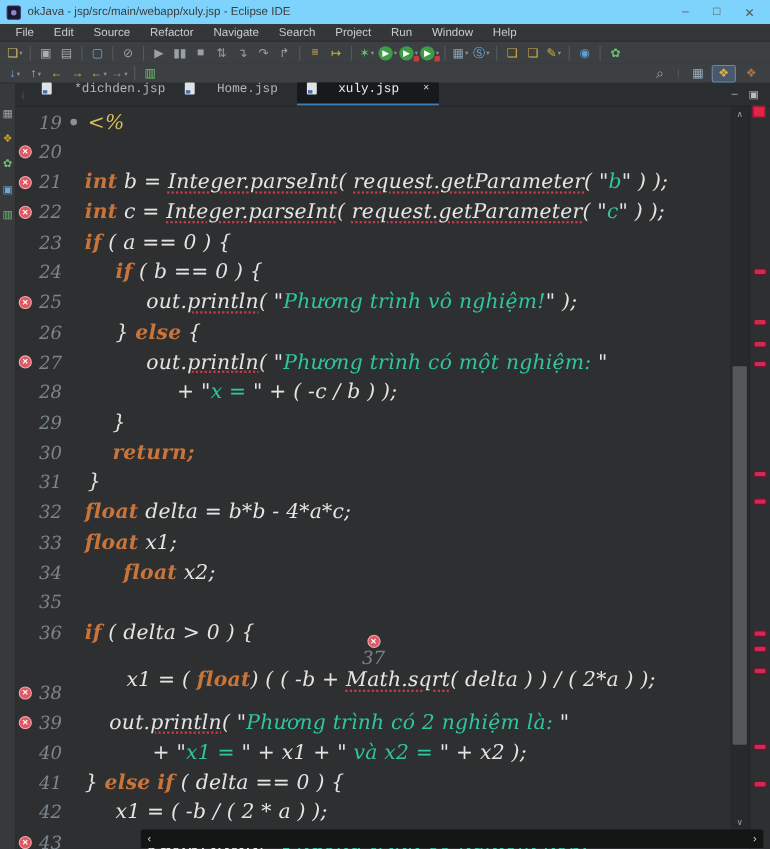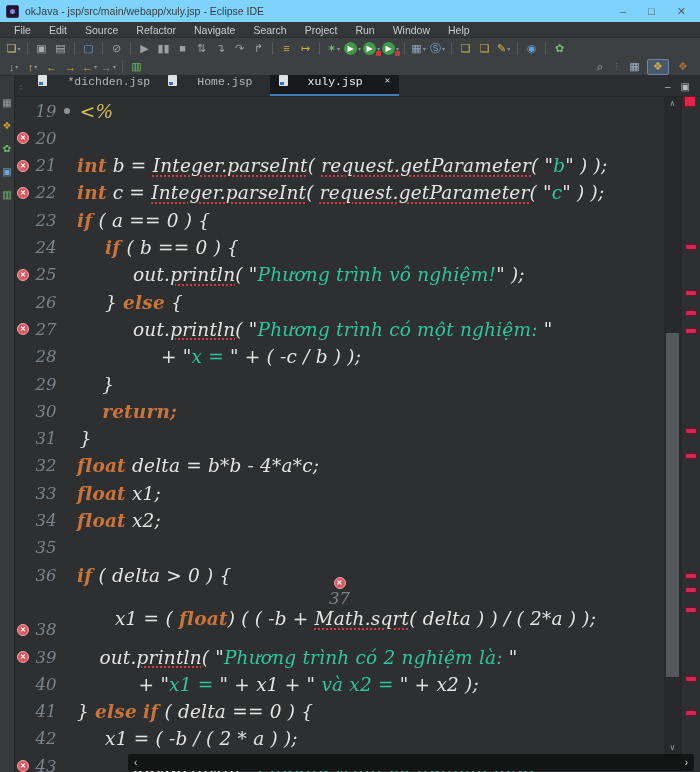--- a/index.html
+++ b/index.html
@@ -330,21 +330,21 @@
       <div class="codeline" style="top: 382.2px;">
         <span class="gut-err"></span>
         <span class="gut-num">33</span>
         <span class="gut-bul"></span>
         <span class="codetxt" style="padding-left: 4px;"><span class="kw">float</span><span class="pl"> x1;</span></span>
       </div>
       <div class="codeline" style="top: 409.5px;">
         <span class="gut-err"></span>
         <span class="gut-num">34</span>
         <span class="gut-bul"></span>
-        <span class="codetxt" style="padding-left: 4px;"><span class="kw">float</span><span class="pl"> x2;</span></span>
+        <span class="codetxt" style="padding-left: 4px; margin-left: 35px;"><span class="kw">float</span><span class="pl"> x2;</span></span>
       </div>
       <div class="codeline" style="top: 436.8px;">
         <span class="gut-err"></span>
         <span class="gut-num">35</span>
         <span class="gut-bul"></span>
         <span class="codetxt" style="padding-left: 4px;"></span>
       </div>
       <div class="codeline" style="top: 464.1px;">
         <span class="gut-err"></span>
         <span class="gut-num">36</span>

